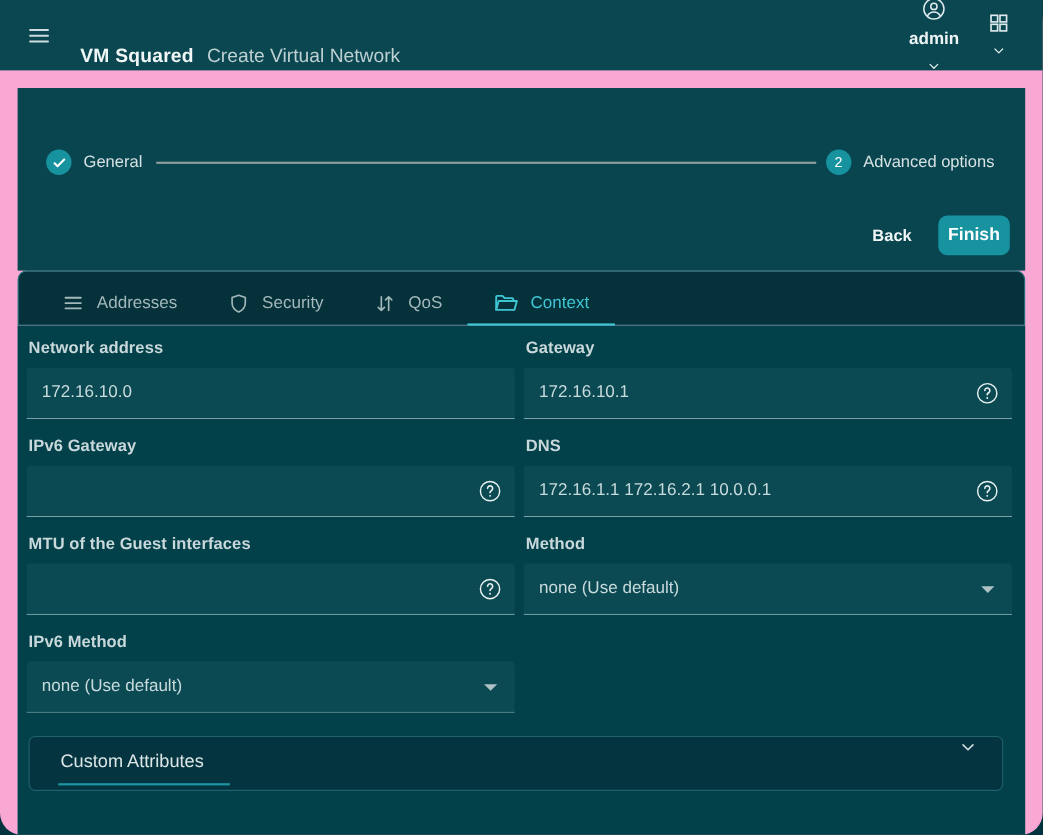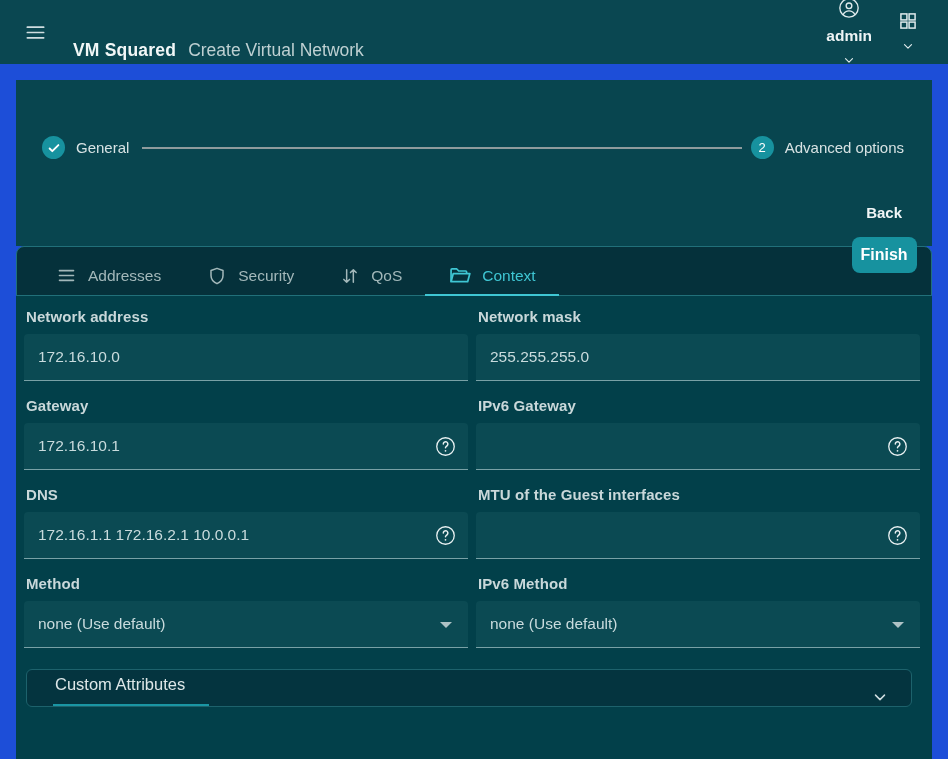--- a/index.html
+++ b/index.html
@@ -1,18 +1,18 @@
 <!DOCTYPE html>
 <html><head>
 <meta charset="utf-8">
 <style>
   * { margin:0; padding:0; box-sizing:border-box; }
   html,body { width:948px; height:759px; overflow:hidden; background:#00333d; }
   body { font-family:"Liberation Sans", sans-serif; }
-  .page { width:948px; height:759px; background:#1d4ed8; position:relative; }
+  .page { width:948px; height:759px; background:#f9a8d4; position:relative;border-radius:20px; }
 
   
   .appbar { height:64px; background:#0a4751; display:flex; align-items:center;
             padding:0 30px 0 18px; color:#d6e3e5; }
   .icon-btn { background:none; border:none; color:#cfdde0; cursor:pointer;
               display:flex; align-items:center; padding:6px; }
   .titles { display:flex; align-items:baseline; margin-left:20px; }
   .app-title { font-weight:700; font-size:17.5px; color:#f1f7f7; letter-spacing:.2px; }
   .pg-title { font-size:17.5px; color:#bed0d2; margin-left:12px; font-weight:400;margin-top:36px; }
   .spacer { flex:1; }
@@ -27,21 +27,21 @@
 
   
   .card { background:#08454f; height:166px; position:relative; flex:none; }
   .stepper { position:absolute; top:56px; left:26px; right:28px; display:flex; align-items:center; }
   .step { display:flex; align-items:center; gap:11px; }
   .step-circle { width:23px; height:23px; border-radius:50%; background:#17929f;
                  display:flex; align-items:center; justify-content:center; flex:none;
                  color:#fff; font-size:13px; }
   .step-label { font-size:15px; color:#d7e2e3; white-space:nowrap; }
   .connector { flex:1; height:2px; background:#8e9b9d; margin:0 9px 0 13px; }
-  .actions { position:absolute; right:14px; top:116px; display:flex; align-items:center; gap:8px;flex-direction:column; }
+  .actions { position:absolute; right:14px; top:116px; display:flex; align-items:center; gap:8px; }
   .btn-text { background:none; border:none; color:#f0f5f6; font-weight:700; font-size:15px;
               padding:8px 16px; cursor:pointer; font-family:inherit; }
   .btn-filled { background:#17929f; border:none; color:#fff; font-weight:700; font-size:16px;
                 padding:9px 9px; border-radius:8px; cursor:pointer; font-family:inherit; }
 
   
   .tabbar { height:50px; flex:none; background:#05313b; border:1px solid #21707a;
             border-radius:8px 8px 0 0; display:flex; align-items:stretch; padding-left:16px; }
   .tab { display:flex; align-items:center; gap:11px; padding:0 23px; color:#a3b8ba;
          font-size:15.5px; position:relative; cursor:pointer; white-space:nowrap;margin-top:9px; }
@@ -62,22 +62,22 @@
                       color:#c9dbdd; font-size:15.5px; padding:0 46px 0 14px; font-family:inherit; }
   .help-btn { position:absolute; right:12px; top:13px; width:21px; height:21px; background:none;
               border:none; padding:0; color:#e9f1f2; cursor:pointer; display:flex; }
   .select-wrap { cursor:pointer; }
   .select-value { color:#c9dbdd; font-size:15.5px; padding-left:14px;text-align:right; }
   .caret { position:absolute; right:16px; top:50%; margin-top:-2px; width:0; height:0;
            border-left:6px solid transparent; border-right:6px solid transparent;
            border-top:6px solid #aec2c5; }
 
   
-  .accordion { margin:21px 8px 0 2px; height:38px; background:#04343f; border:1px solid #1d626c;
-               border-radius:6px; display:flex; align-items:flex-end; padding:0 22px 0 26px;
+  .accordion { margin:21px 8px 0 2px; height:50px; background:#04343f; border:1px solid #1d626c;
+               border-radius:6px; display:flex; align-items:flex-start; padding:0 22px 0 26px;
                cursor:pointer; }
   .acc-title { font-size:16.5px; color:#dde7e8; padding:13px 24px 10px 2px;
                border-bottom:2px solid #1a96a4; }
   .acc-chevron { margin-left:auto; color:#cfdde0; display:flex; }
 
   svg { display:block; }
 </style>
 </head>
 <body>
 
@@ -192,26 +192,20 @@
     <section class="form">
       <div class="grid">
 
         <div class="field">
           <label>Network address</label>
           <div class="input-wrap">
             <input value="172.16.10.0" style="">
           </div>
         </div>
 
-        <div class="field">
-          <label>Network mask</label>
-          <div class="input-wrap">
-            <input value="255.255.255.0" style="">
-          </div>
-        </div>
 
         <div class="field">
           <label>Gateway</label>
           <div class="input-wrap">
             <input value="172.16.10.1" style="">
             <button class="help-btn">
               <svg width="21" height="21" viewBox="0 0 24 24" fill="none" stroke="currentColor">
                   <circle cx="12" cy="12" r="10" stroke-width="1.5"></circle>
                   <path d="M9.5 9.1a2.6 2.6 0 114.4 1.9c-.9.8-1.9 1.2-1.9 2.5" stroke-width="1.7" stroke-linecap="round"></path>
                   <circle cx="12" cy="16.9" r="1" fill="currentColor" stroke="none"></circle>

